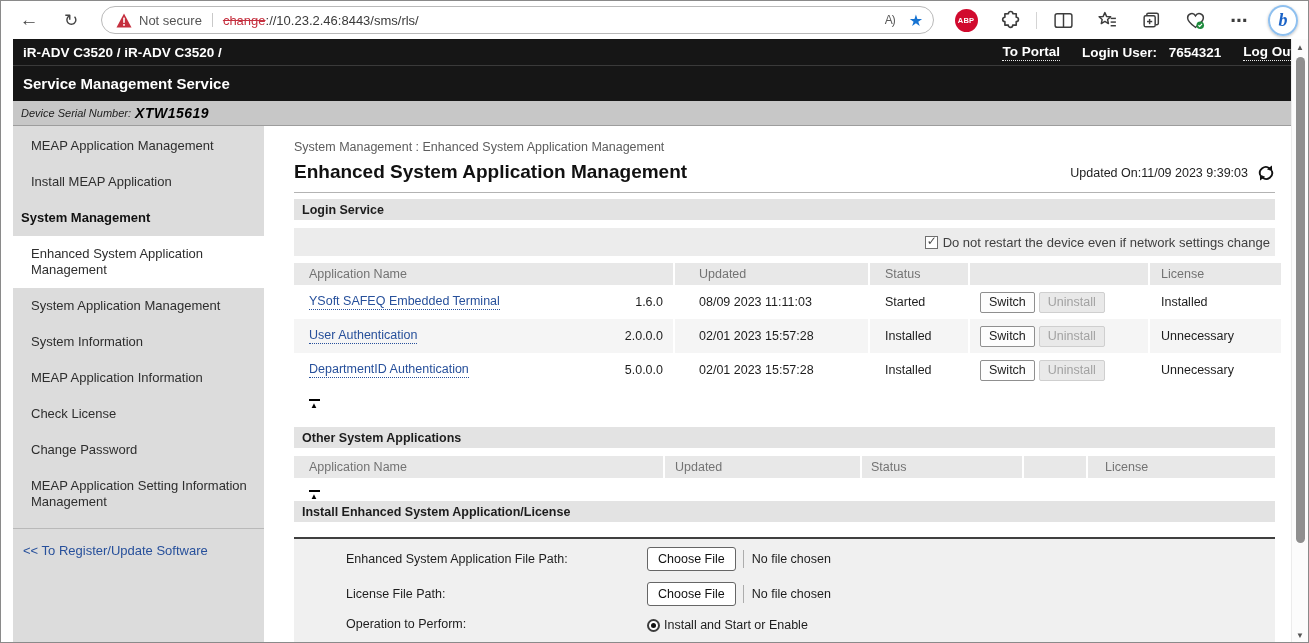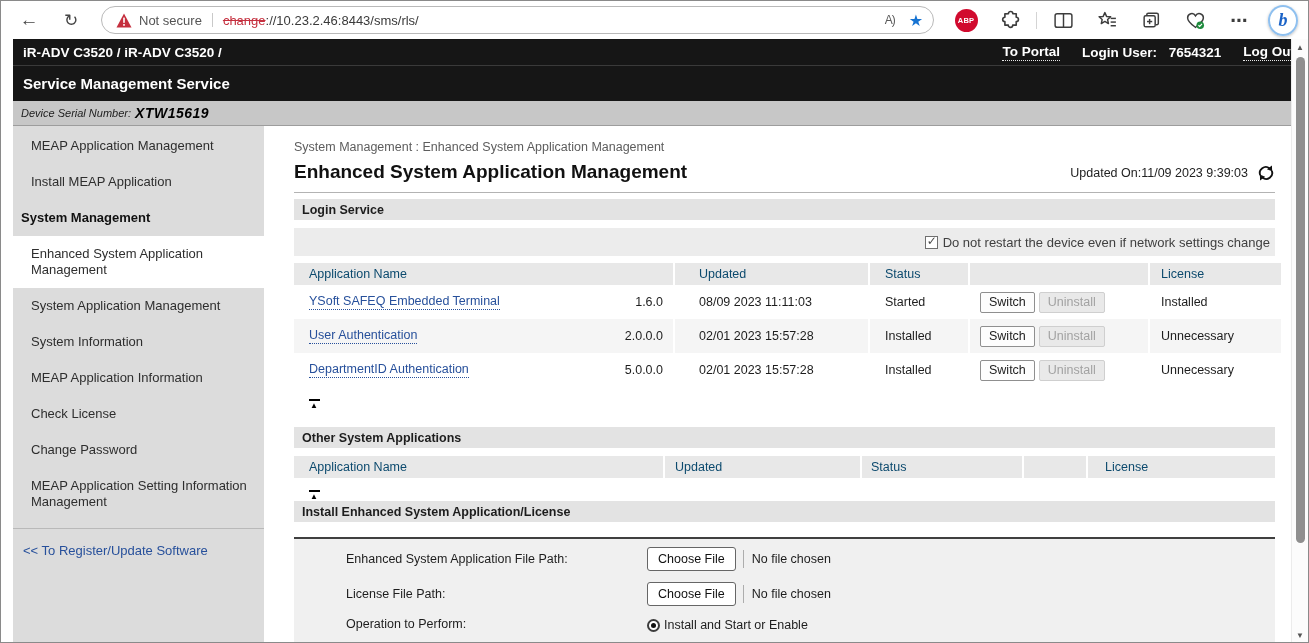--- a/index.html
+++ b/index.html
@@ -56,21 +56,21 @@
   .hr { border-bottom:1px solid #b3b3b3; }
   .secbar { margin-top:6px; height:21px; background:#e3e3e3; display:flex; align-items:center; padding:8px 8px; font-size:12.5px; font-weight:bold; color:#1d1d1d; }
   .checkrow { margin-top:8px; height:28px; background:#ececec; display:flex; align-items:center; justify-content:flex-end; padding-right:5px; gap:5px; }
   .cbox { width:13px; height:13px; border:1px solid #6f6f6f; background:#fff; position:relative; cursor:pointer; }
   .cbox.checked::after { content:"✓"; position:absolute; left:1px; top:-3px; font-size:12px; font-weight:bold; color:#4a4a4a; }
   .cbl { font-size:13px; color:#404040;text-align:right; }
 
   .grid { display:grid; column-gap:2px; background:#fff; }
   .login-grid { grid-template-columns:379px 193px 98px 178px 131px; margin-top:7px; }
   .other-grid { grid-template-columns:369px 195px 160px 62px 187px; margin-top:8px; }
-  .th { background:#e8e8e8; height:22px; display:flex; align-items:center; font-size:12.5px; color:#0c4a6e; }
+  .th { background:#e8e8e8; height:22px; display:flex; align-items:center; font-size:12.5px; color:#737373; }
   .td { height:34px; display:flex; align-items:center; font-size:12.5px; color:#1d1d1d; }
   .c-name { padding-left:15px; justify-content:space-between; }
   .c-name .ver { padding-right:10px; color:#1d1d1d; }
   .c-upd { padding-left:24px; } .c-upd2 { padding-left:10px; }
   .c-st { padding-left:15px; } .c-st2 { padding-left:9px; }
   .c-lic { padding-left:11px; } .c-lic2 { padding-left:17px; }
   .c-btns { padding-left:10px; gap:4px; }
   .applink { color:#27509b; border-bottom:1px dotted #27509b; padding-bottom:1px; cursor:pointer; }
   .btn { font-size:12.5px; height:21px; padding:0 8px; border:1px solid #8f8f8f; background:#fdfdfd; color:#222; border-radius:2px; cursor:pointer; font-family:inherit; }
   .btn:disabled, .btn.disabled { background:#e9e9e9; color:#a2a2a2; border-color:#cfcfcf; cursor:default; }

